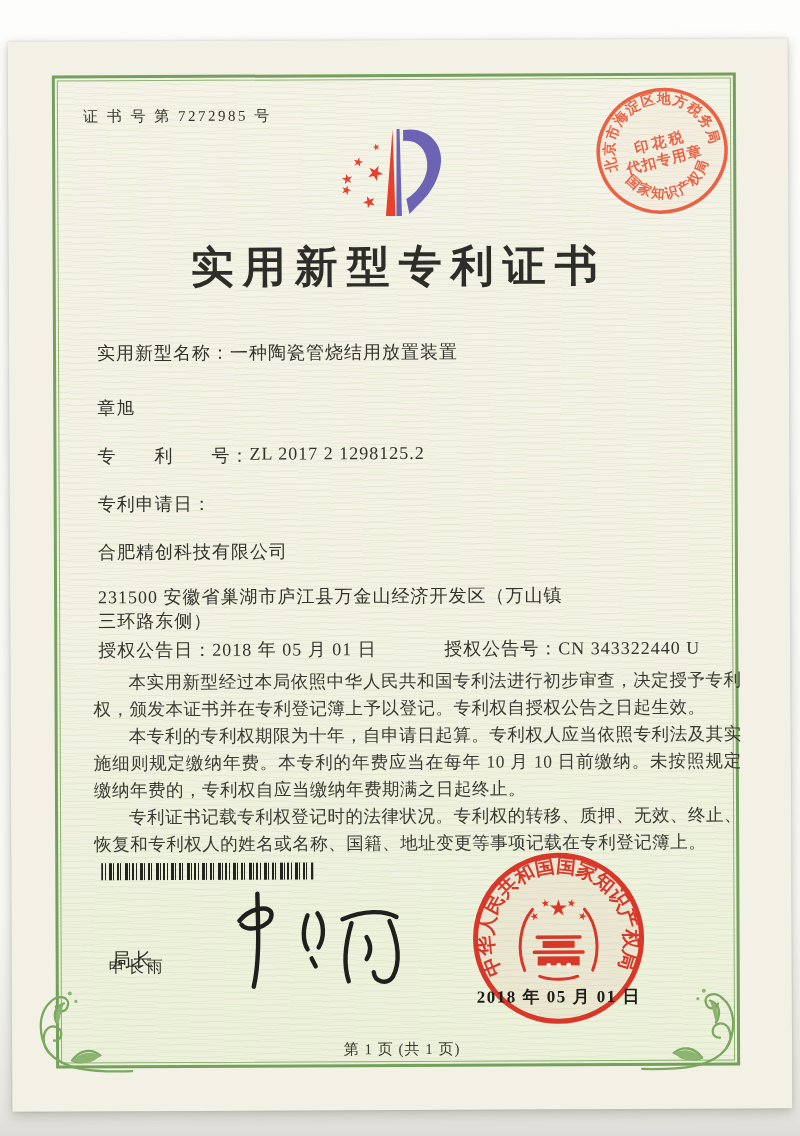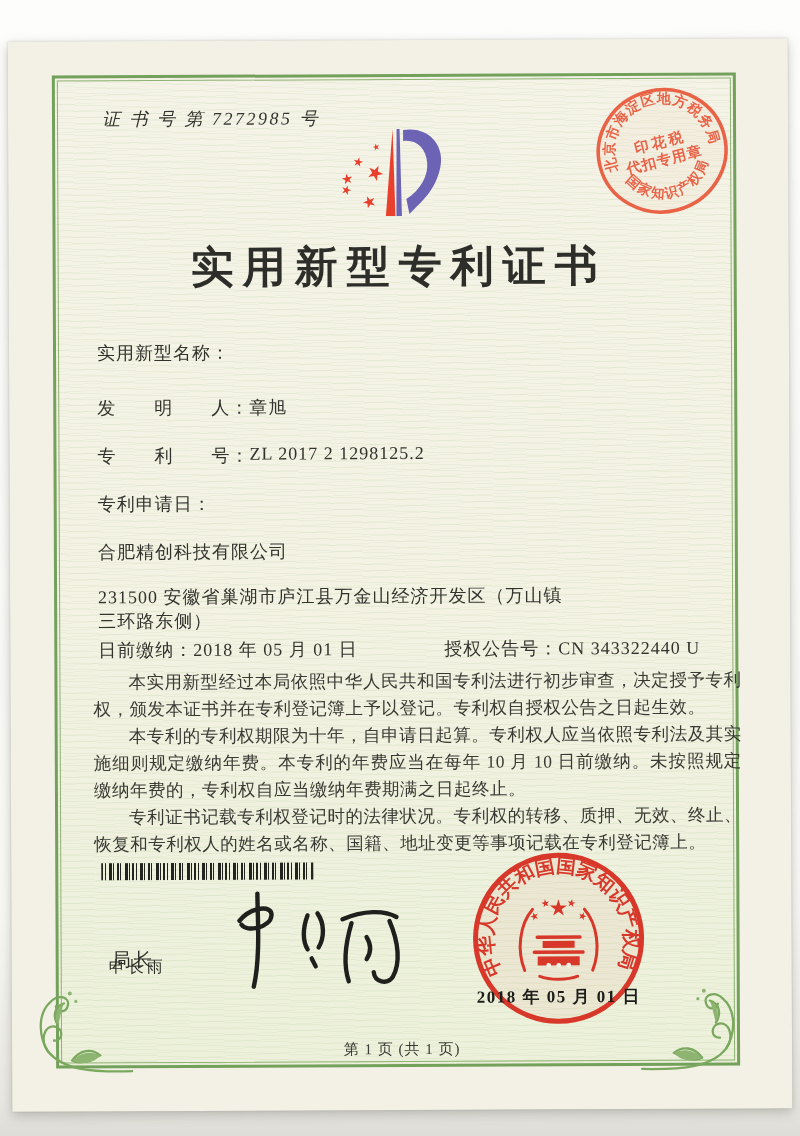--- a/index.html
+++ b/index.html
@@ -20,21 +20,21 @@
     border:3px solid #73a15b;
     background:
       repeating-linear-gradient(2deg, rgba(150,185,120,0.10) 0 1px, rgba(0,0,0,0) 1px 6px),
       repeating-linear-gradient(-3deg, rgba(150,185,120,0.07) 0 1px, rgba(0,0,0,0) 1px 7px),
       linear-gradient(180deg,#f5f3e7 0%,#f3f2e3 55%,#eef1dd 82%,#edf1db 100%);
   }
   .frame::before {
     content:""; position:absolute; inset:2px; border:1px solid #8db272; pointer-events:none;
   }
   .cert-no {
-    position:absolute; left:94px; top:66px; font-size:18px; letter-spacing:2.5px; color:#33332e;font-style:italic;
+    position:absolute; left:75px; top:66px; font-size:15px; letter-spacing:2.5px; color:#33332e;
   }
   .logo { position:absolute; left:318px; top:76px; }
   .tax-stamp { position:absolute; left:584px; top:42px; transform:rotate(-14deg); opacity:0.92; }
   .doc-title {
     position:absolute; left:0; right:0; top:198px; text-align:center;
     font-size:43px; font-weight:700; letter-spacing:9px; color:#2d2d29; white-space:nowrap;
   }
   .frow { position:absolute; left:88px; display:flex; font-size:18px; letter-spacing:1px; color:#33332e; }
   .frow .lab { white-space:pre; flex:none; }
   .frow .val { white-space:pre-wrap; }
@@ -132,40 +132,40 @@
       <textPath href="#taxBot">国家知识产权局</textPath>
     </text>
     <text x="70" y="66" text-anchor="middle" font-size="14.5" font-weight="700" fill="#e9573a" letter-spacing="3">印花税</text>
     <text x="70" y="84" text-anchor="middle" font-size="14.5" font-weight="700" fill="#e9573a" letter-spacing="1">代扣专用章</text>
   </svg>
 
   <div class="doc-title">实用新型专利证书</div>
 
   <div class="frow" style="top:300px">
     <span class="lab">实用新型名称：</span>
+      <span class="val">一种陶瓷管烧结用放置装置</span>
   </div>
   <div class="frow" style="top:355px">
-    <span class="lab">发　　明　　人：</span>
       <span class="val">章旭</span>
   </div>
   <div class="frow" style="top:403px">
     <span class="lab">专　　利　　号：</span>
       <span class="val">ZL 2017 2 1298125.2</span>
   </div>
   <div class="frow" style="top:451px">
     <span class="lab">专利申请日：</span>
   </div>
   <div class="frow" style="top:499px">
       <span class="val">合肥精创科技有限公司</span>
   </div>
   <div class="frow frow-addr" style="top:544px">
       <span class="val">231500 安徽省巢湖市庐江县万金山经济开发区（万山镇三环路东侧）</span>
   </div>
 
-  <div class="grant-date"><span>日前缴纳：</span><span>2018 年 05 月 01 日</span></div>
+  <div class="grant-date"><span>授权公告日：</span><span>2018 年 05 月 01 日</span></div>
   <div class="grant-no"><span>授权公告号：</span><span>CN 343322440 U</span></div>
 
   <div class="paras">
     <p>本实用新型经过本局依照中华人民共和国专利法进行初步审查，决定授予专利权，颁发本证书并在专利登记簿上予以登记。专利权自授权公告之日起生效。</p>
     <p>本专利的专利权期限为十年，自申请日起算。专利权人应当依照专利法及其实施细则规定缴纳年费。本专利的年费应当在每年 10 月 10 日前缴纳。未按照规定缴纳年费的，专利权自应当缴纳年费期满之日起终止。</p>
     <p>专利证书记载专利权登记时的法律状况。专利权的转移、质押、无效、终止、恢复和专利权人的姓名或名称、国籍、地址变更等事项记载在专利登记簿上。</p>
   </div>
 
   <div class="barcode"></div>
 

